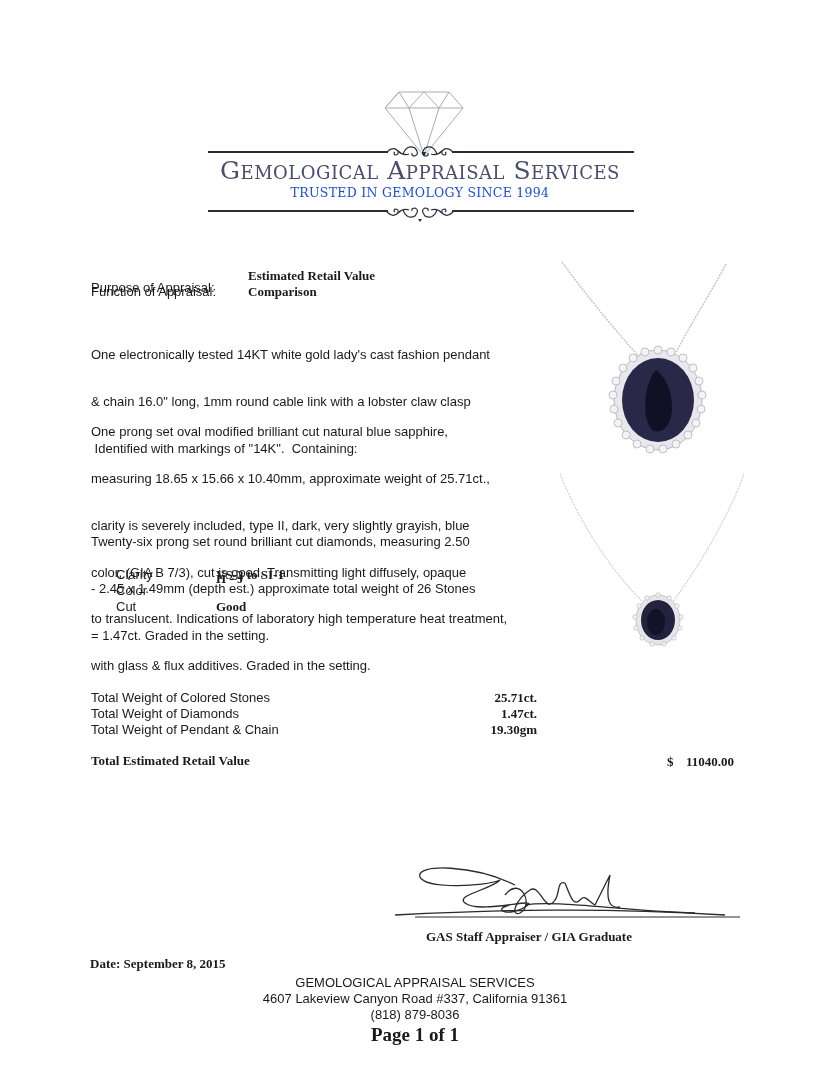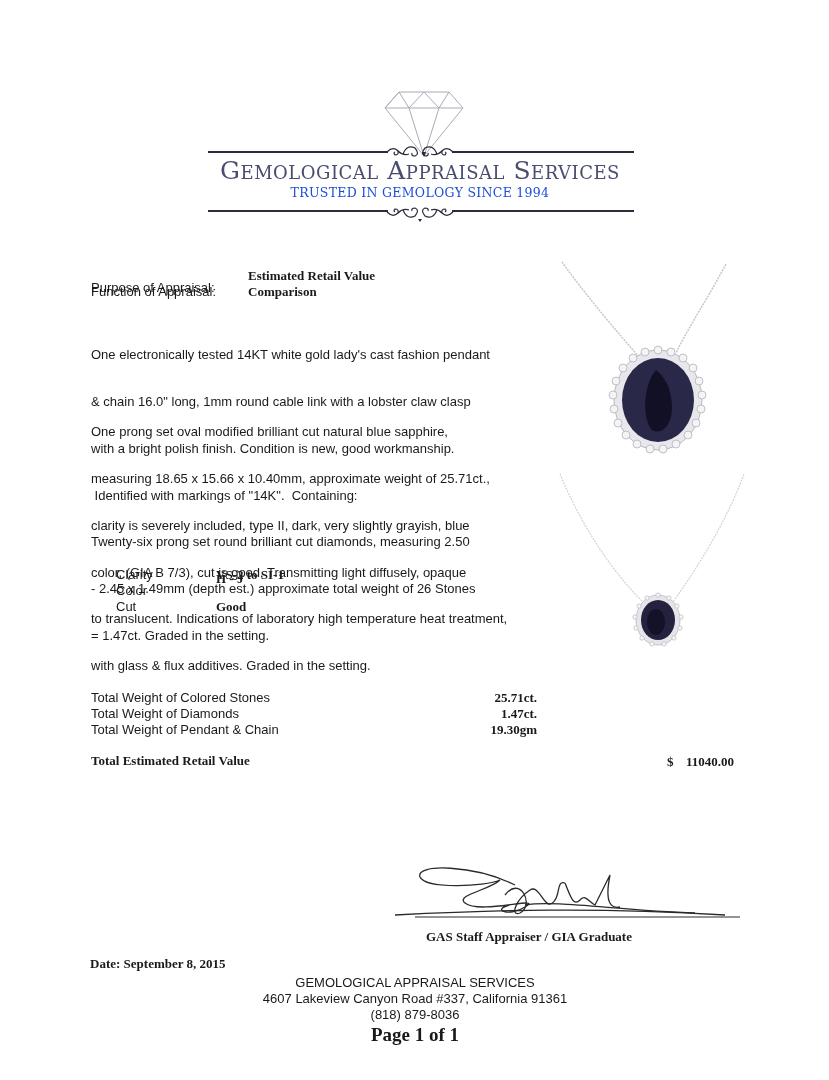--- a/index.html
+++ b/index.html
@@ -87,21 +87,20 @@
 </svg>
 
 <div class="abs t lbl-col" style="top:280px">Purpose of Appraisal:</div>
 <div class="abs t val-col b" style="top:268px">Estimated Retail Value</div>
 <div class="abs t lbl-col" style="top:284px">Function of Appraisal:</div>
 <div class="abs t val-col b" style="top:284px">Comparison</div>
 
 <div class="abs para" style="top:316px">
   <div>One electronically tested 14KT white gold lady's cast fashion pendant</div>
   <div>&amp; chain 16.0" long, 1mm round cable link with a lobster claw clasp</div>
-  <div>with a bright polish finish. Condition is new, good workmanship.</div>
   <div> Identified with markings of "14K".  Containing:</div>
 </div>
 
 <div class="abs para" style="top:393px">
   <div>One prong set oval modified brilliant cut natural blue sapphire,</div>
   <div>measuring 18.65 x 15.66 x 10.40mm, approximate weight of 25.71ct.,</div>
   <div>clarity is severely included, type II, dark, very slightly grayish, blue</div>
   <div>color, (GIA B 7/3), cut is good. Transmitting light diffusely, opaque</div>
   <div>to translucent. Indications of laboratory high temperature heat treatment,</div>
   <div>with glass &amp; flux additives. Graded in the setting.</div>

